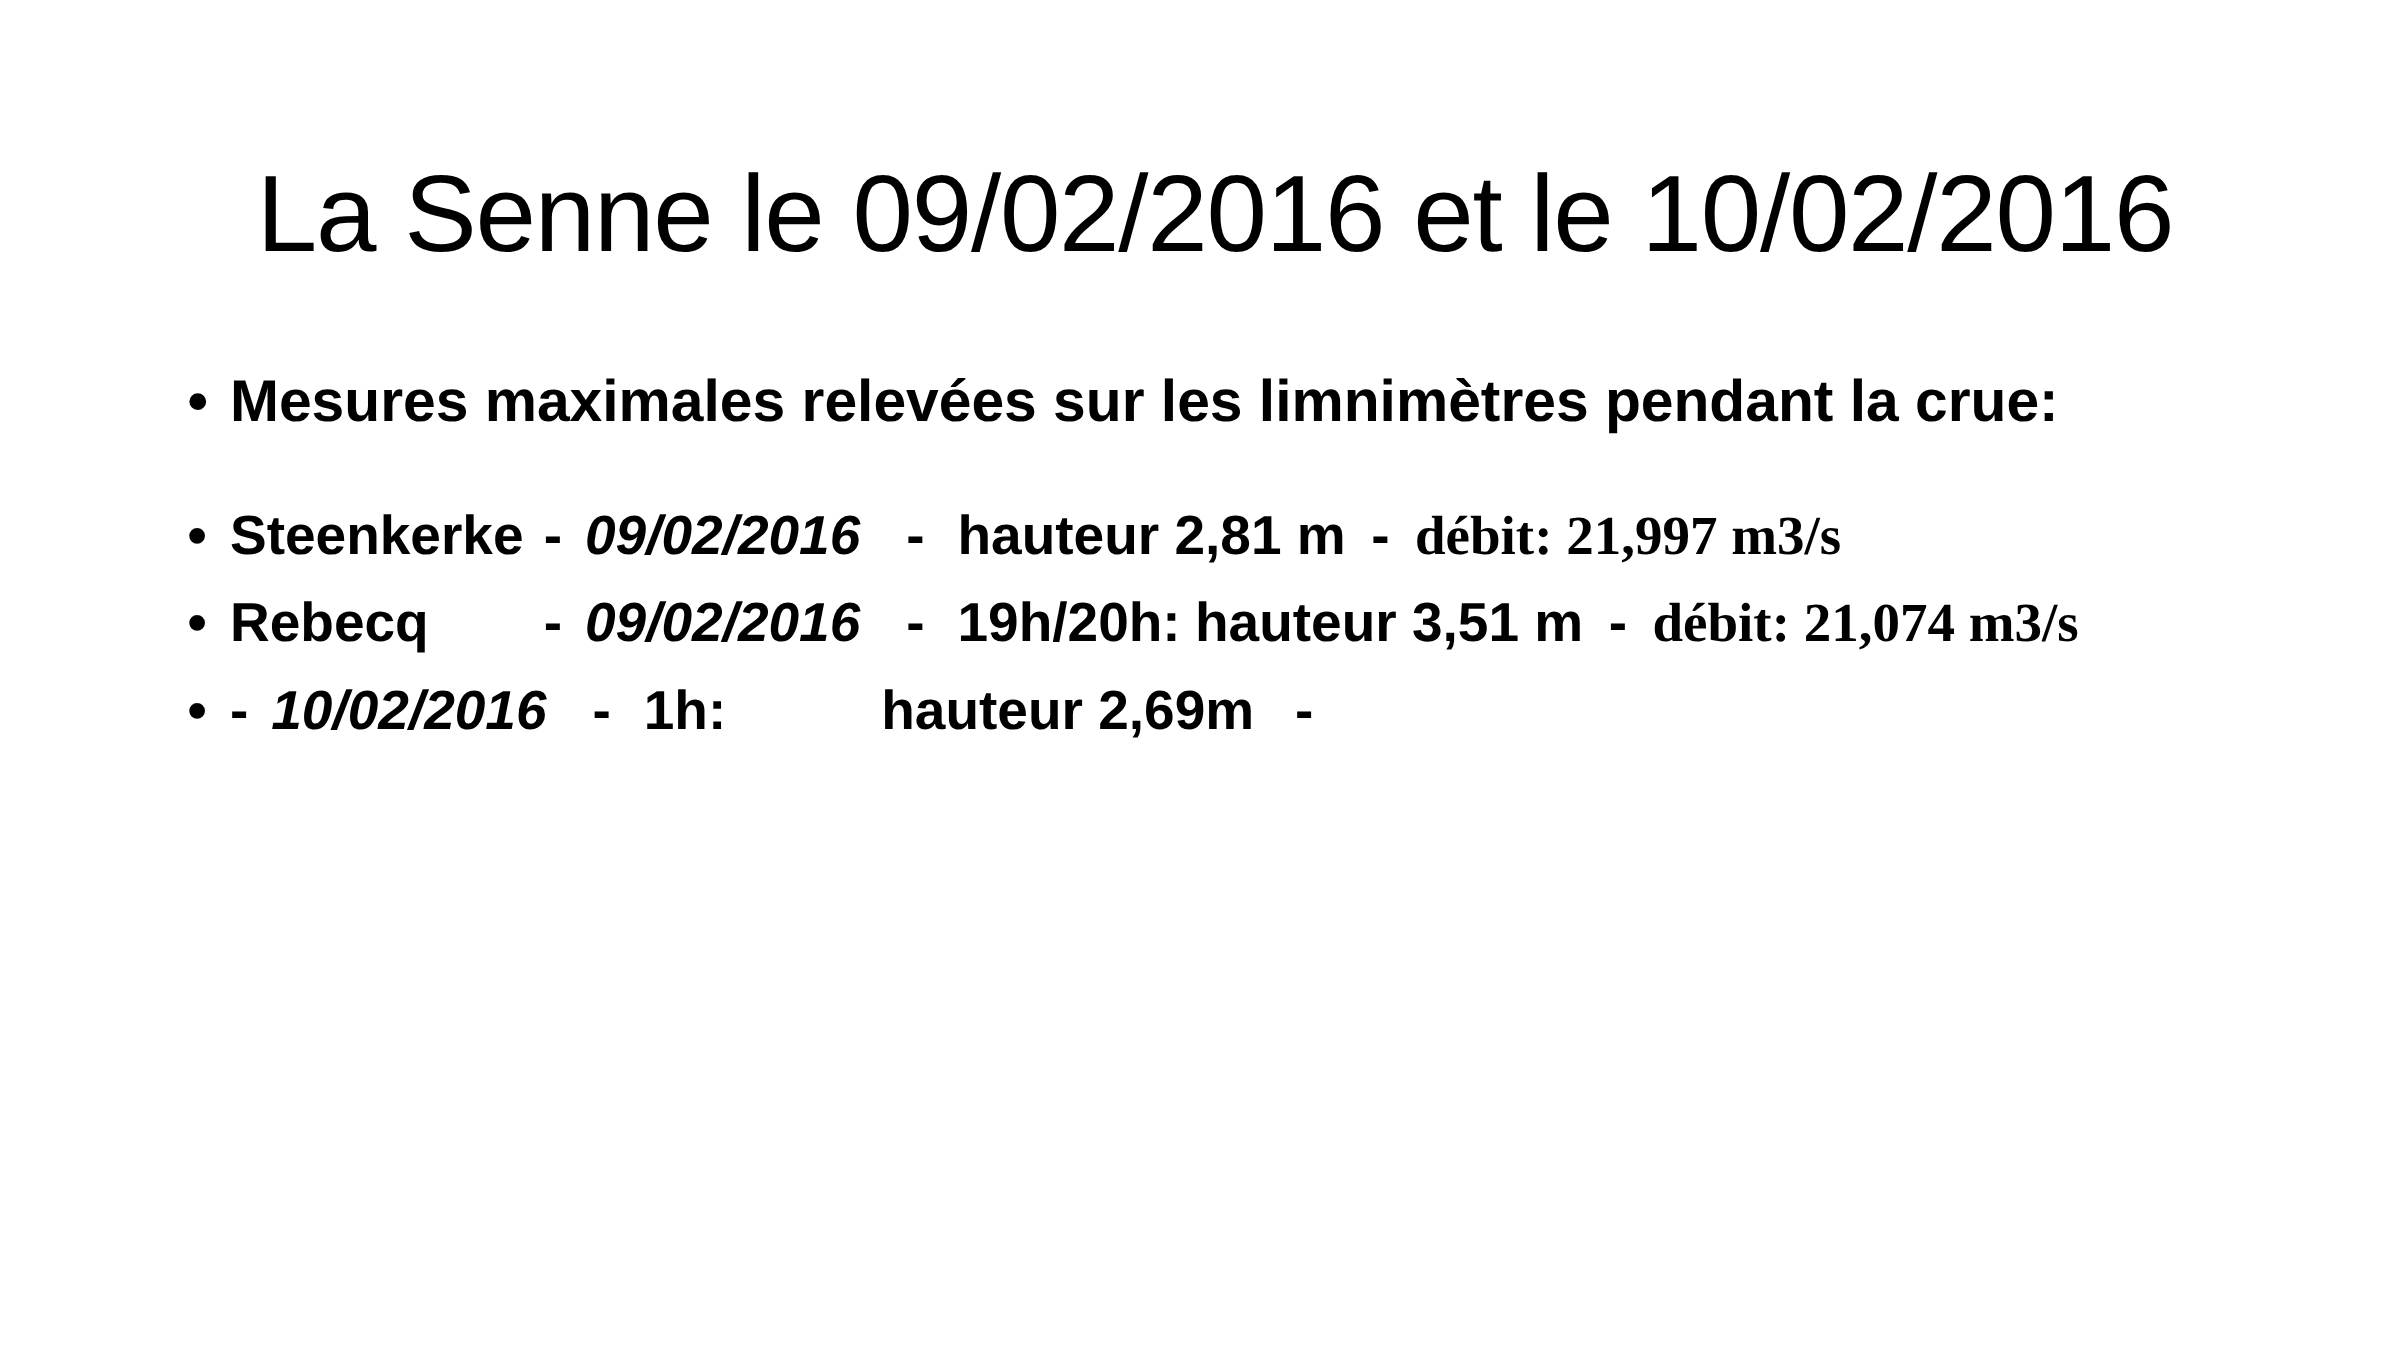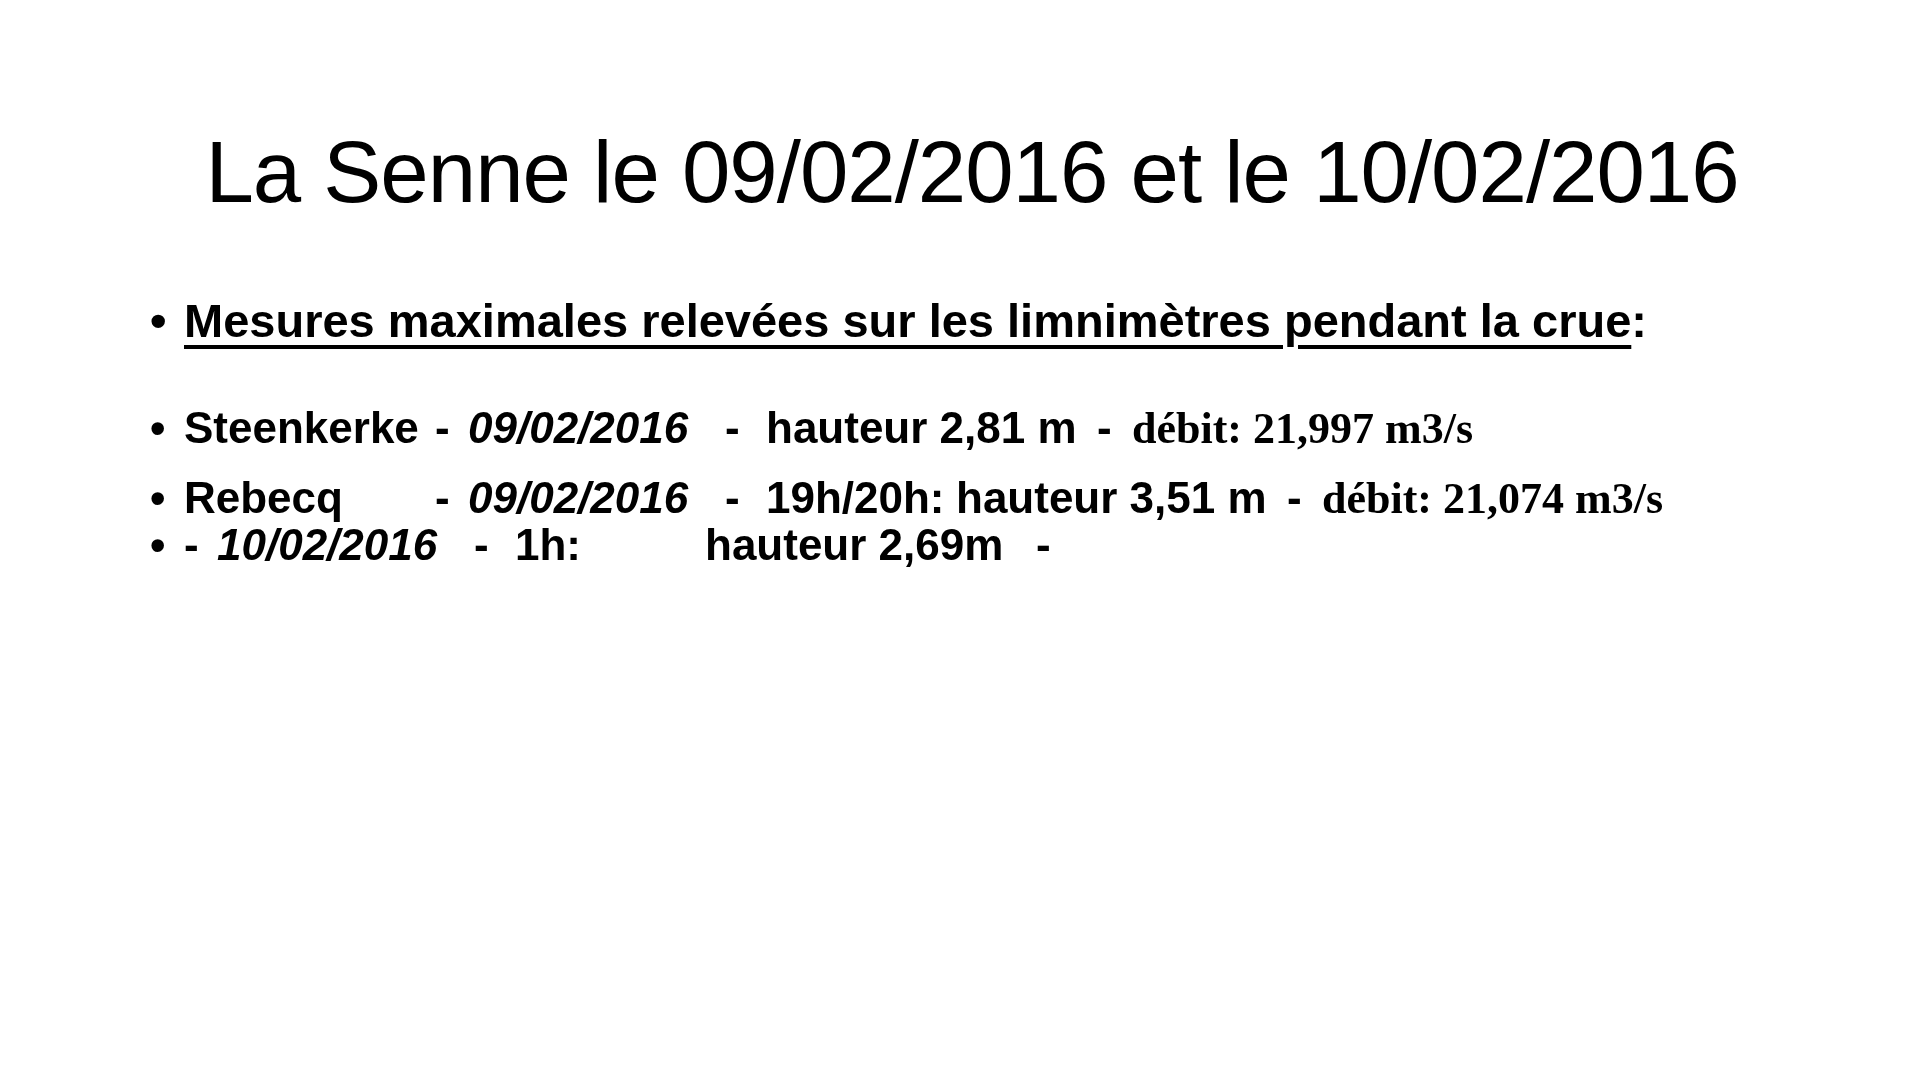--- a/index.html
+++ b/index.html
@@ -43,31 +43,30 @@
     line-height: 58px;
   }
   .measure-row {
     font-size: 44px;
     line-height: 56px;
   }
   .row-1 { top: 377px; }
   .row-2 { top: 447px; }
   .row-3 { top: 517px; }
   .underlined {
-    text-decoration: underline;
     text-decoration-thickness: 4px;
     text-underline-offset: 8px;
   }
   .col-bullet  { width: 34px;  }
-  .col-station { width: 251px; margin-top: 23px; }
+  .col-station { width: 251px; }
   .col-sep1    { width: 33px;  }
   .col-date    { width: 257px; font-style: italic; }
   .col-sep2    { width: 41px;  }
   .col-time    { width: 190px; }
-  .col-hauteur { width: 331px; }
+  .col-hauteur { width: 331px; margin-top: 24px; }
   .col-sep3    { width: 35px;  }
   .col-debit   { flex: 0 0 auto; font-family: Liberation Serif, serif; }
 </style>
 </head>
 <body>
 
 <div class="slide">
 
   <h1 class="slide-title">La Senne le 09/02/2016 et le 10/02/2016</h1>
 

